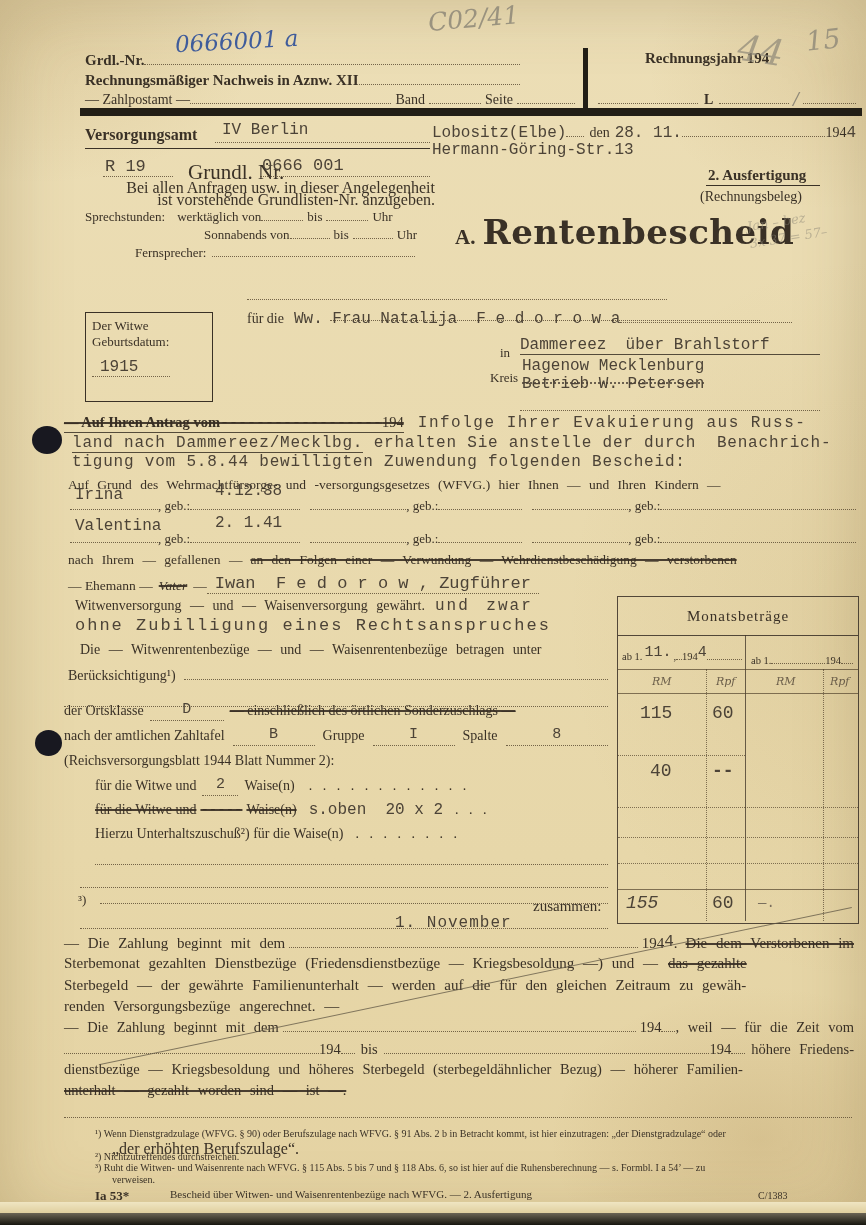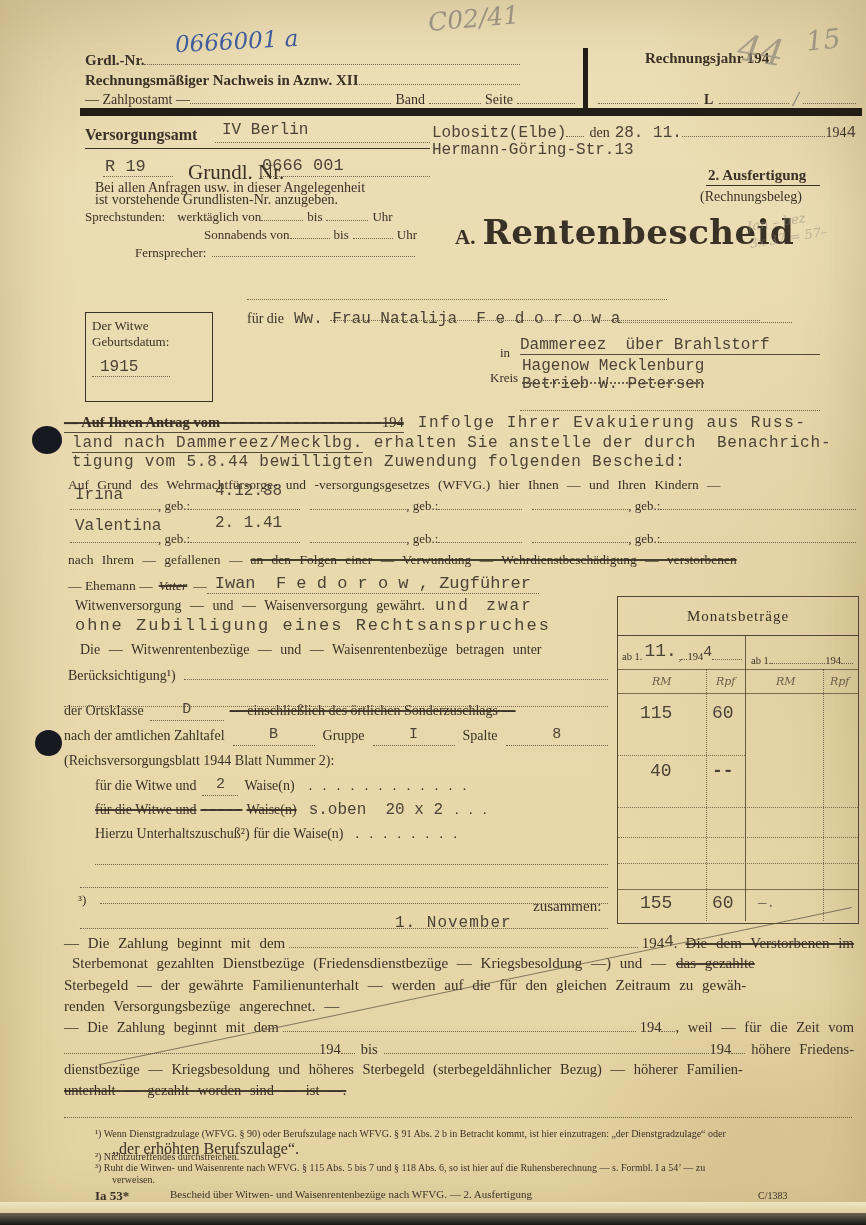--- a/index.html
+++ b/index.html
@@ -19,21 +19,21 @@
   .bold{font-weight:bold;}
   .tw{font-family:"Liberation Mono",monospace;color:#4c4337;white-space:pre;}
   .dotfill{border-bottom:1.4px dotted rgba(82,67,44,.78);height:.9em;}
   .grow{flex:1 1 auto;}
   .u-solid{border-bottom:1.3px solid rgba(58,49,38,.85);}
   .strike{text-decoration:line-through;text-decoration-thickness:1.6px;text-decoration-color:rgba(55,46,36,.9);}
   .pencil{color:#8e8878;font-family:"DejaVu Serif",serif;font-style:italic;}
   .hwblue{color:#3f5c9b;font-family:"DejaVu Serif",serif;font-style:italic;}
   .fillval{border-bottom:1.4px dotted rgba(82,67,44,.78);text-align:center;}
   .fillval .tw{position:relative;top:-2px;}
-  .small-center{text-align:left;font-size:14px;line-height:11.5px;}
+  .small-center{text-align:right;font-size:16px;line-height:11.5px;}
   .hole{position:absolute;background:#181820;border-radius:50%;}
   .bar{position:absolute;background:#221e16;}
   .wsp{word-spacing:5px;}
   .tbl-line{position:absolute;border-top:1.3px dotted rgba(82,67,44,.7);height:0;}
   .tbl-vline{position:absolute;border-left:1.2px solid rgba(60,50,38,.75);width:0;}
   .tbl-vdot{position:absolute;border-left:1.2px dotted rgba(82,67,44,.7);width:0;}
   .unit{font-style:italic;color:#6a5d49;font-size:11px;font-family:"DejaVu Serif",serif;}
   .diag{position:absolute;height:0;border-top:1.6px solid rgba(95,85,68,.75);transform-origin:left center;}
 </style>
 </head>
@@ -268,21 +268,21 @@
     <div style="height:38px;border-bottom:1.4px solid rgba(55,46,36,.85);display:flex;align-items:center;justify-content:center;font-size:15px;letter-spacing:1px;">Monatsbeträge</div>
 
     <div class="tbl-vline" style="left:127px;top:38px;height:286px;"></div>
     <div class="tbl-vdot" style="left:88px;top:72px;height:252px;"></div>
     <div class="tbl-vdot" style="left:205px;top:72px;height:252px;"></div>
 
     <div class="tbl-line" style="left:0;top:72px;width:127px;border-top-style:solid;"></div>
     <div class="tbl-line" style="left:127px;top:72px;width:113px;border-top-style:solid;"></div>
     <div class="r" style="left:4px;top:48px;width:120px;">
       <span style="font-size:10.5px;">ab 1.</span>
-      <span class="tw" style="font-size:18px;position:relative;top:-4px;padding:0 2px;">11.</span>
+      <span class="tw" style="font-size:15px;position:relative;top:-4px;padding:0 2px;">11.</span>
       <span style="font-size:10.5px;">,</span>
       <span class="dotfill" style="width:6px;"></span>
       <span style="font-size:10.5px;">194</span>
       <span class="tw" style="font-size:15px;position:relative;top:-4px;">4</span>
       <span class="dotfill grow"></span>
     </div>
     <div class="r" style="left:133px;top:52px;width:102px;">
       <span style="font-size:10.5px;">ab 1.</span>
       <span class="dotfill grow"></span>
       <span style="font-size:10.5px;">194</span>
@@ -299,36 +299,36 @@
     <div class="abs tw" style="left:94px;top:106px;font-size:18px;">60</div>
     <div class="tbl-line" style="left:0;top:158px;width:127px;"></div>
     <div class="abs tw" style="left:32px;top:164px;font-size:18px;">40</div>
     <div class="abs tw" style="left:94px;top:164px;font-size:18px;font-weight:bold;">--</div>
     <div class="tbl-line" style="left:0;top:210px;width:127px;"></div>
     <div class="tbl-line" style="left:127px;top:210px;width:113px;"></div>
     <div class="tbl-line" style="left:0;top:240px;width:240px;"></div>
     <div class="tbl-line" style="left:0;top:266px;width:240px;"></div>
 
     <div class="tbl-line" style="left:0;top:292px;width:240px;border-top-style:solid;"></div>
-    <div class="abs tw" style="left:22px;top:296px;font-size:18px;">155</div>
+    <div class="abs tw" style="left:8px;top:296px;font-size:18px;font-style:italic;">155</div>
     <div class="abs tw" style="left:94px;top:296px;font-size:18px;">60</div>
     <div class="abs tw" style="left:140px;top:298px;font-size:14px;color:#7a6f5d;">—.</div>
   </div>
   <div class="abs" style="left:533px;top:898px;font-size:15px;">zusammen:</div>
 
   <div class="abs tw" style="left:395px;top:914px;font-size:16px;letter-spacing:1px;">1. November</div>
   <div class="r" style="left:64px;top:933px;width:790px;font-size:15px;">
     <span class="wsp">— Die Zahlung beginnt mit dem</span>
     <span class="dotfill grow" style="margin:0 4px;"></span>
     <span>194</span>
     <span class="tw" style="font-size:16px;position:relative;top:-2px;">4</span>
     <span>.</span>
     <span class="strike wsp" style="padding-left:8px;">Die dem Verstorbenen im</span>
   </div>
-  <div class="r" style="left:72px;top:955px;width:790px;font-size:15px;">
+  <div class="r" style="left:64px;top:955px;width:790px;font-size:15px;">
     <span class="wsp">Sterbemonat gezahlten Dienstbezüge (Friedensdienstbezüge — Kriegsbesoldung —) und —</span>
     <span class="strike wsp" style="padding-left:10px;">das gezahlte</span>
   </div>
   <div class="abs wsp" style="left:64px;top:977px;width:790px;font-size:15px;">Sterbegeld — der gewährte Familienunterhalt — werden auf die für den gleichen Zeitraum zu gewäh-</div>
   <div class="abs wsp" style="left:64px;top:998px;width:790px;font-size:15px;">renden Versorgungsbezüge angerechnet. —</div>
 
   <div class="r" style="left:64px;top:1018px;width:790px;font-size:14.5px;">
     <span class="wsp">— Die Zahlung beginnt mit dem</span>
     <span class="dotfill grow" style="margin:0 4px;"></span>
     <span>194</span>

